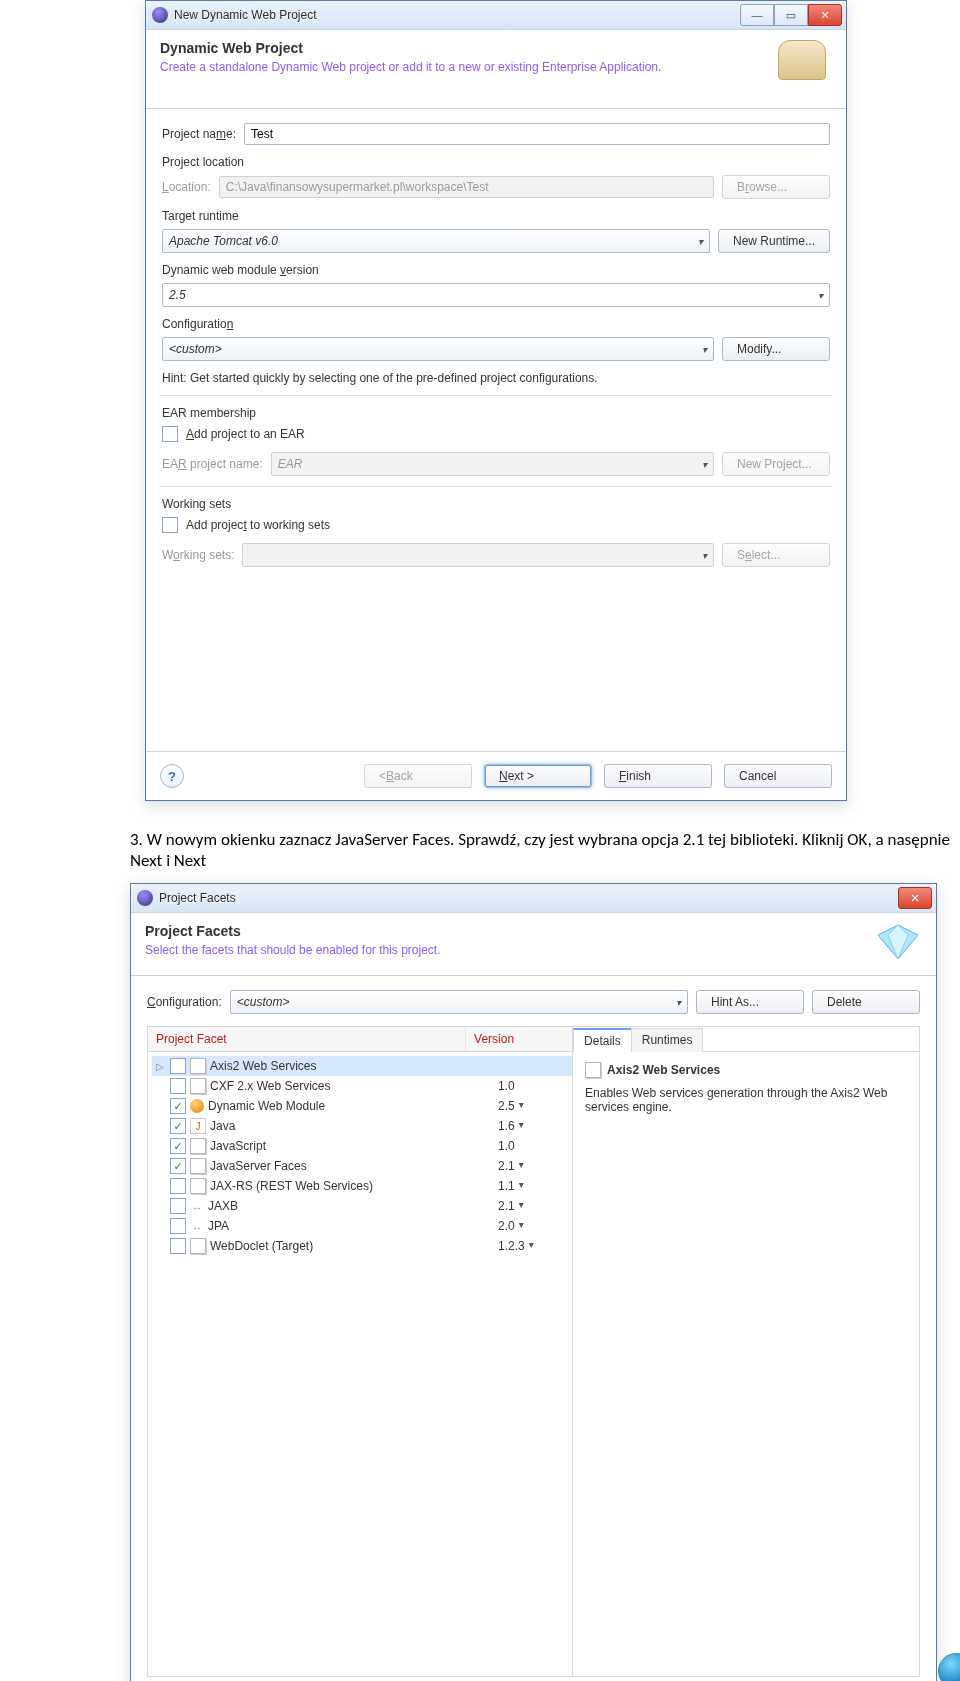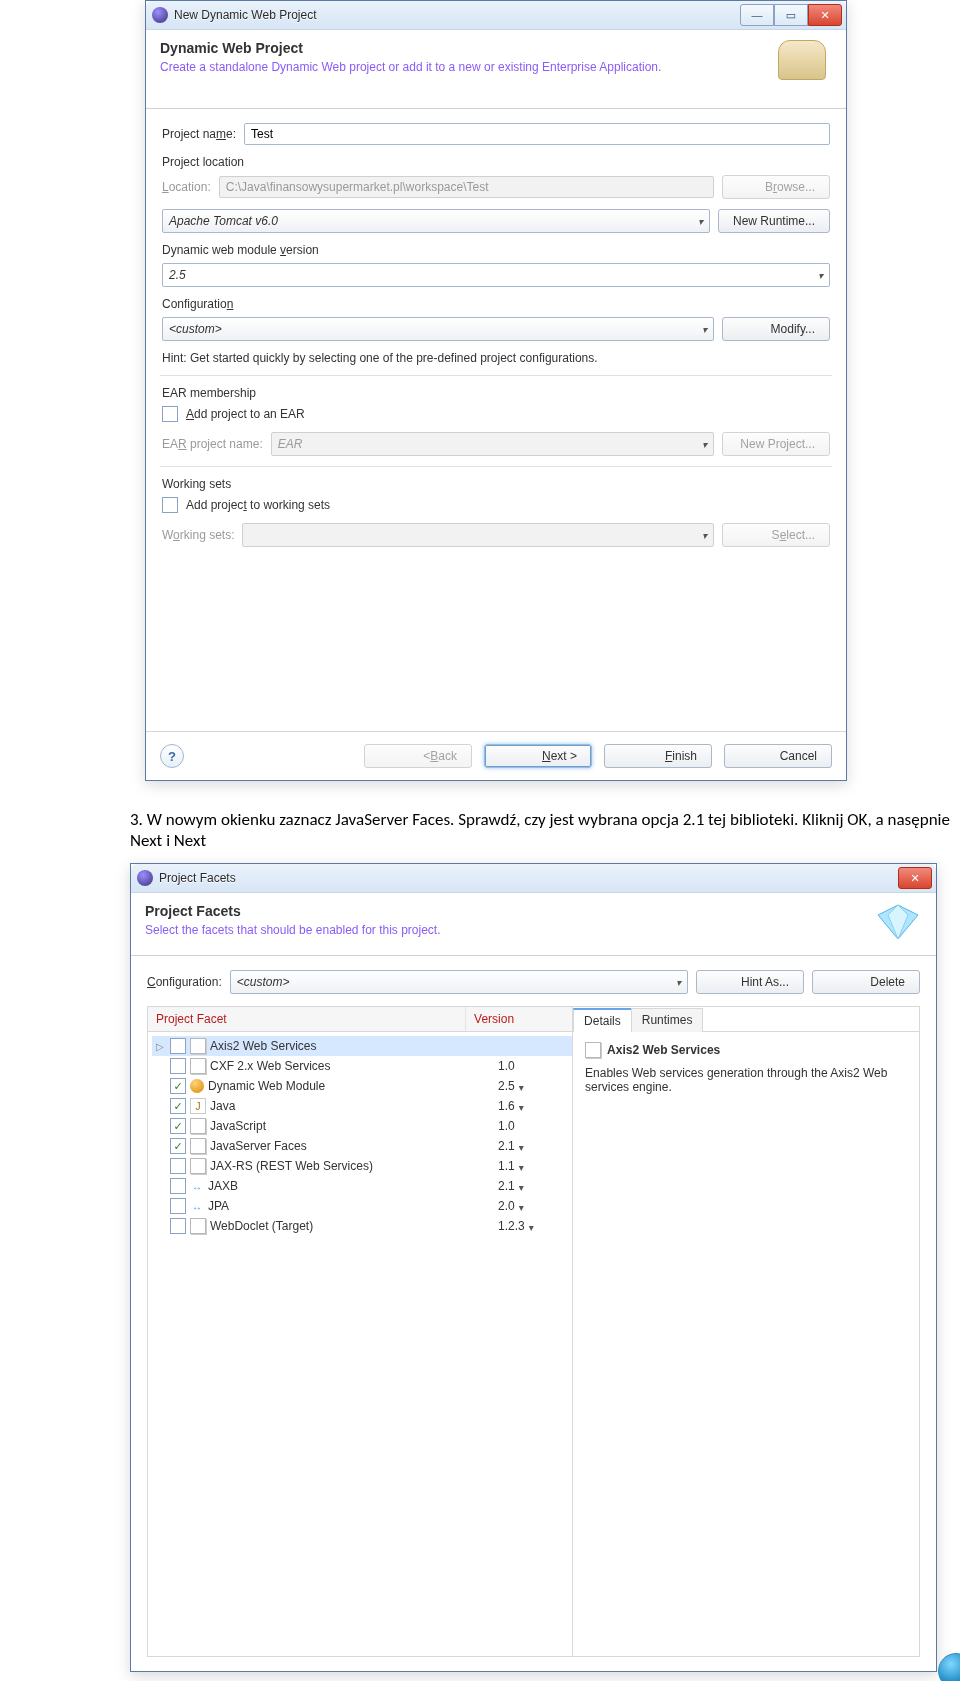--- a/index.html
+++ b/index.html
@@ -105,21 +105,21 @@
     flex:1;height:20px;border:1px solid #a8b8cc;border-radius:2px;padding:0 6px;font-size:12px;
     background:#fff;
   }
   .txt.disabled{background:#f2f2f2;color:#9a9a9a;border-color:#d0d0d0;}
   .group-lbl{font-size:12px;margin:6px 0 6px 0;}
   .check{width:14px;height:14px;border:1px solid #8aa3c3;background:#fff;display:inline-flex;align-items:center;justify-content:center;font-size:11px;color:#2a7a2a;}
   .check.checked::after{content:"✓";line-height:1;}
   .btn {
     height:22px;padding:0 14px;border:1px solid #abb8c9;border-radius:3px;
     background:linear-gradient(#fdfdfd,#ebeef2);font-size:12px;color:#333;
-    display:inline-flex;align-items:center;justify-content:flex-end;
+    display:inline-flex;align-items:center;justify-content:flex-start;
     min-width:78px;
   }
   .btn.disabled{color:#a3a3a3;border-color:#d3d3d3;background:linear-gradient(#fdfdfd,#f3f3f3);}
   .btn.highlight{box-shadow:0 0 0 1px #5aa3e8 inset, 0 0 4px rgba(90,163,232,.6);}
   .select {
     flex:1;height:22px;border:1px solid #a8b8cc;border-radius:2px;
     background:linear-gradient(#fff,#eef1f5);
     display:flex;align-items:center;padding:0 6px;font-size:12px;justify-content:space-between;font-style:italic;
   }
   .select.disabled{color:#9a9a9a;border-color:#d0d0d0;background:#f2f2f2;}
@@ -145,21 +145,21 @@
   .facets-right{flex:1;}
   .table-head{display:flex;border-bottom:1px solid #d8d8d8;background:#f6f6f6;}
   .th{padding:5px 8px;font-size:12px;color:#b91c1c;}
   .th.name{flex:1;border-right:1px solid #e5e5e5;}
   .th.ver{width:90px;}
   .facets-list{padding:4px 0 0 4px;}
   .facet-row{display:flex;align-items:center;font-size:12px;padding:2px 4px;gap:4px;}
   .facet-row .caret-sm{width:10px;color:#888;font-size:10px;}
   .facet-row .cell-name{flex:1;display:flex;align-items:center;gap:4px;}
   .facet-row.selected{background:#d6e8ff;}
-  .facet-ver{width:70px;display:flex;align-items:flex-end;gap:4px;}
+  .facet-ver{width:70px;display:flex;align-items:flex-start;gap:4px;}
   .mini-icon{width:14px;height:14px;display:inline-flex;align-items:center;justify-content:center;font-size:10px;}
   .mi-page{background:#fff;border:1px solid #b8b8b8;box-shadow:1px 1px 0 #ccc;}
   .mi-globe{width:14px;height:14px;border-radius:50%;background:radial-gradient(circle at 5px 4px,#ffd27a,#d98a00);}
   .mi-java{width:14px;height:14px;background:#fff;border:1px solid #ccc;color:#b06a00;}
   .mi-arr{color:#4a9ae8;font-weight:bold;}
   .facet-space{height:420px;}
   .tabs{display:flex;border-bottom:1px solid #d8d8d8;}
   .tab{padding:4px 10px;font-size:12px;border:1px solid #d8d8d8;border-bottom:none;margin-right:-1px;background:#f4f4f4;position:relative;top:1px;text-align:center;}
   .tab.active{background:#fff;border-top:2px solid #6aa3e8;font-weight:normal;}
   .tab-body{padding:10px 12px;font-size:12px;}
@@ -200,20 +200,21 @@
       <input class="txt" value="Test" style="">
     </div>
 
     <div class="group-lbl">Project location</div>
     <div class="row">
       <span class="lbl" style="color:#9a9a9a"><u class="mn">L</u>ocation:</span>
       <input class="txt disabled" disabled="" value="C:\Java\finansowysupermarket.pl\workspace\Test" style="">
       <span class="btn disabled">B<u class="mn">r</u>owse...</span>
     </div>
 
+    <div class="group-lbl">Target runtime</div>
     <div class="row">
       <div class="select">
         <span>Apache Tomcat v6.0</span>
         <span class="caret">▾</span>
       </div>
       <span class="btn">New Runtime...</span>
     </div>
 
     <div class="group-lbl">Dynamic web module <u class="mn">v</u>ersion</div>
     <div class="row">

